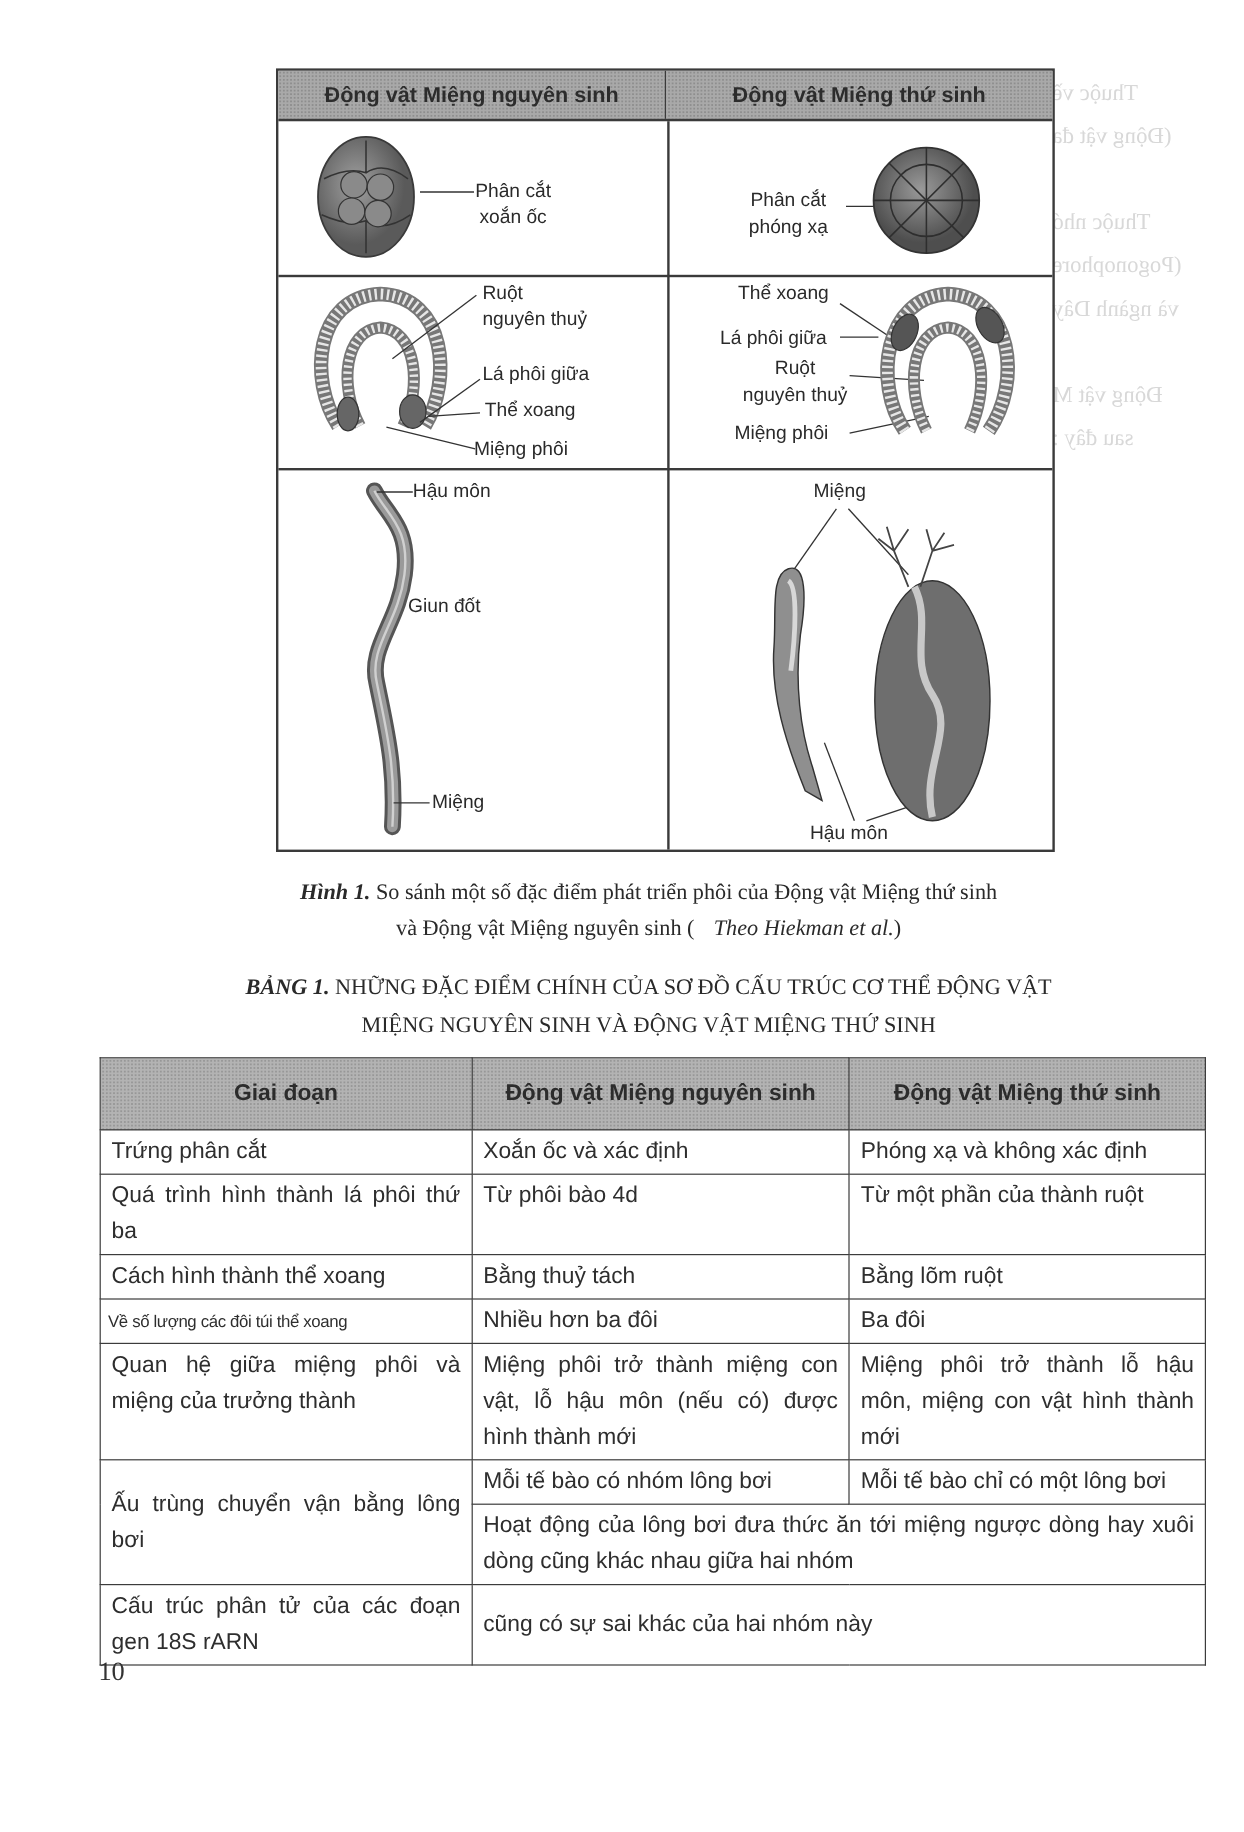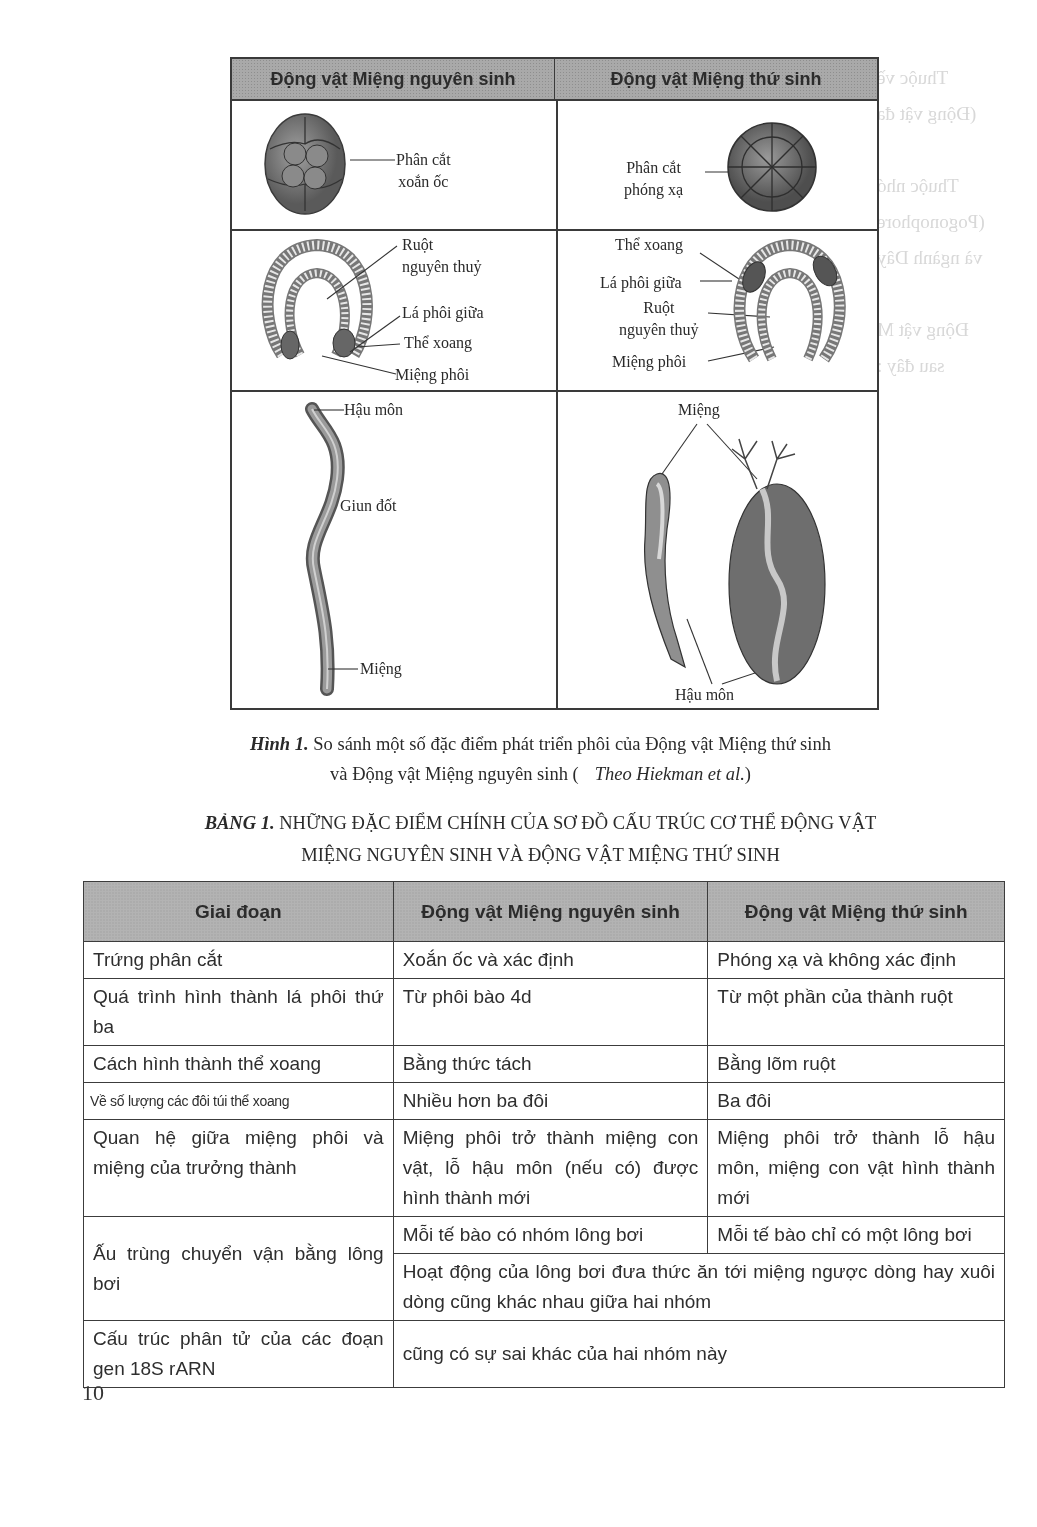--- a/index.html
+++ b/index.html
@@ -14,21 +14,21 @@
   .figure { position: absolute; left: 230px; top: 57px; width: 649px; height: 653px; border: 2px solid #3a3a3a; }
   .fig-head { position: absolute; left: 0; top: 0; width: 100%; height: 42px; display: flex; border-bottom: 2px solid #3a3a3a;
     background-color: #a9a9a9;
     background-image: radial-gradient(#8e8e8e 0.8px, transparent 1px);
     background-size: 3px 3px; }
   .fig-head div { flex: 1; display: flex; align-items: center; justify-content: center; font-weight: bold; font-size: 18px; color: #2c2c2c; }
   .fig-head div:first-child { border-right: 1.5px solid #3a3a3a; }
   .fig-col-div { position: absolute; left: 324px; top: 42px; width: 1.5px; height: calc(100% - 42px); background: #3a3a3a; }
   .fig-row-div { position: absolute; left: 0; width: 100%; height: 2px; background: #3a3a3a; }
 
-  .lbl { position: absolute; font-size: 16px; line-height: 22px; color: #2a2a2a; white-space: nowrap; font-family: Liberation Serif, serif; }
+  .lbl { position: absolute; font-size: 16px; line-height: 22px; color: #2a2a2a; white-space: nowrap; }
   .lbl.c { text-align: center; }
   svg.ill { position: absolute; overflow: visible; }
 
   
   .caption { position: absolute; left: 0; width: 1037px; text-align: center; font-family: "Liberation Serif", serif; font-size: 18.5px; color: #2a2a2a; padding-left: 44px; }
   .caption i { font-style: italic; margin-left: 16px; }
   .caption .bi { font-weight: bold; font-style: italic; }
 
   
   table.main { position: absolute; left: 83px; top: 881px; width: 922px; border-collapse: collapse; font-size: 19px; color: #2e2e2e; }
@@ -219,21 +219,21 @@
     <td>Xoắn ốc và xác định</td>
     <td>Phóng xạ và không xác định</td>
   </tr>
   <tr>
     <td class="just">Quá trình hình thành lá phôi thứ ba</td>
     <td>Từ phôi bào 4d</td>
     <td>Từ một phần của thành ruột</td>
   </tr>
   <tr>
     <td>Cách hình thành thể xoang</td>
-    <td>Bằng thức tách</td>
+    <td>Bằng thuỷ tách</td>
     <td>Bằng lõm ruột</td>
   </tr>
   <tr>
     <td style="font-size:14px;letter-spacing:-0.3px;padding-left:6px;padding-right:4px">Về số lượng các đôi túi thể xoang</td>
     <td>Nhiều hơn ba đôi</td>
     <td>Ba đôi</td>
   </tr>
   <tr>
     <td class="just">Quan hệ giữa miệng phôi và miệng của trưởng thành</td>
     <td class="just">Miệng phôi trở thành miệng con vật, lỗ hậu môn (nếu có) được hình thành mới</td>

